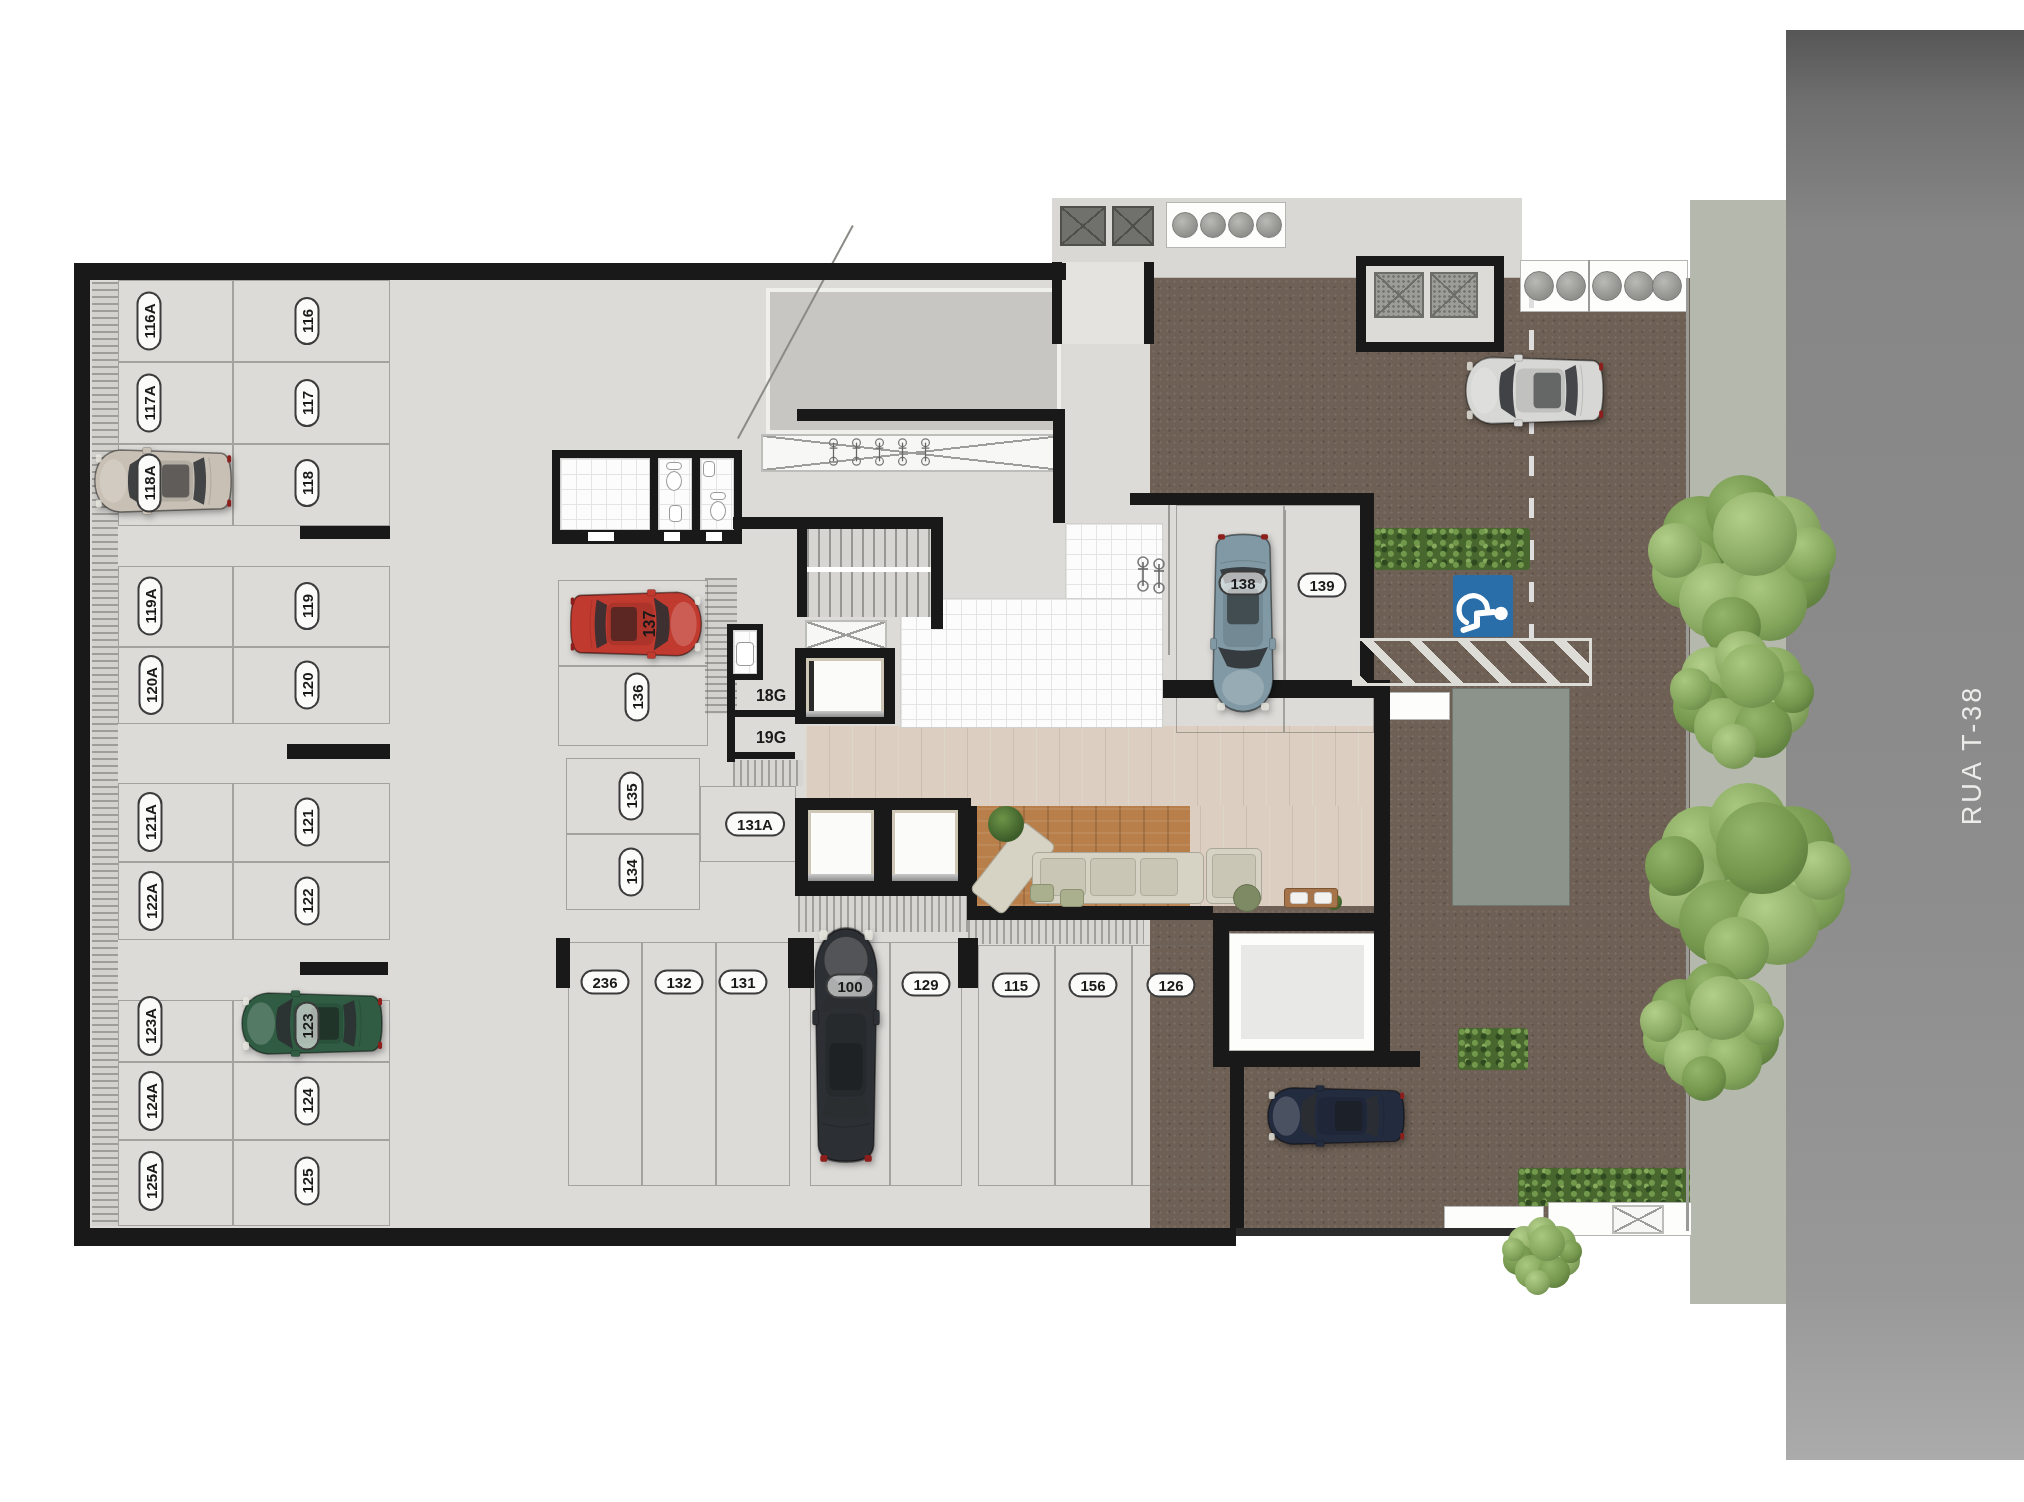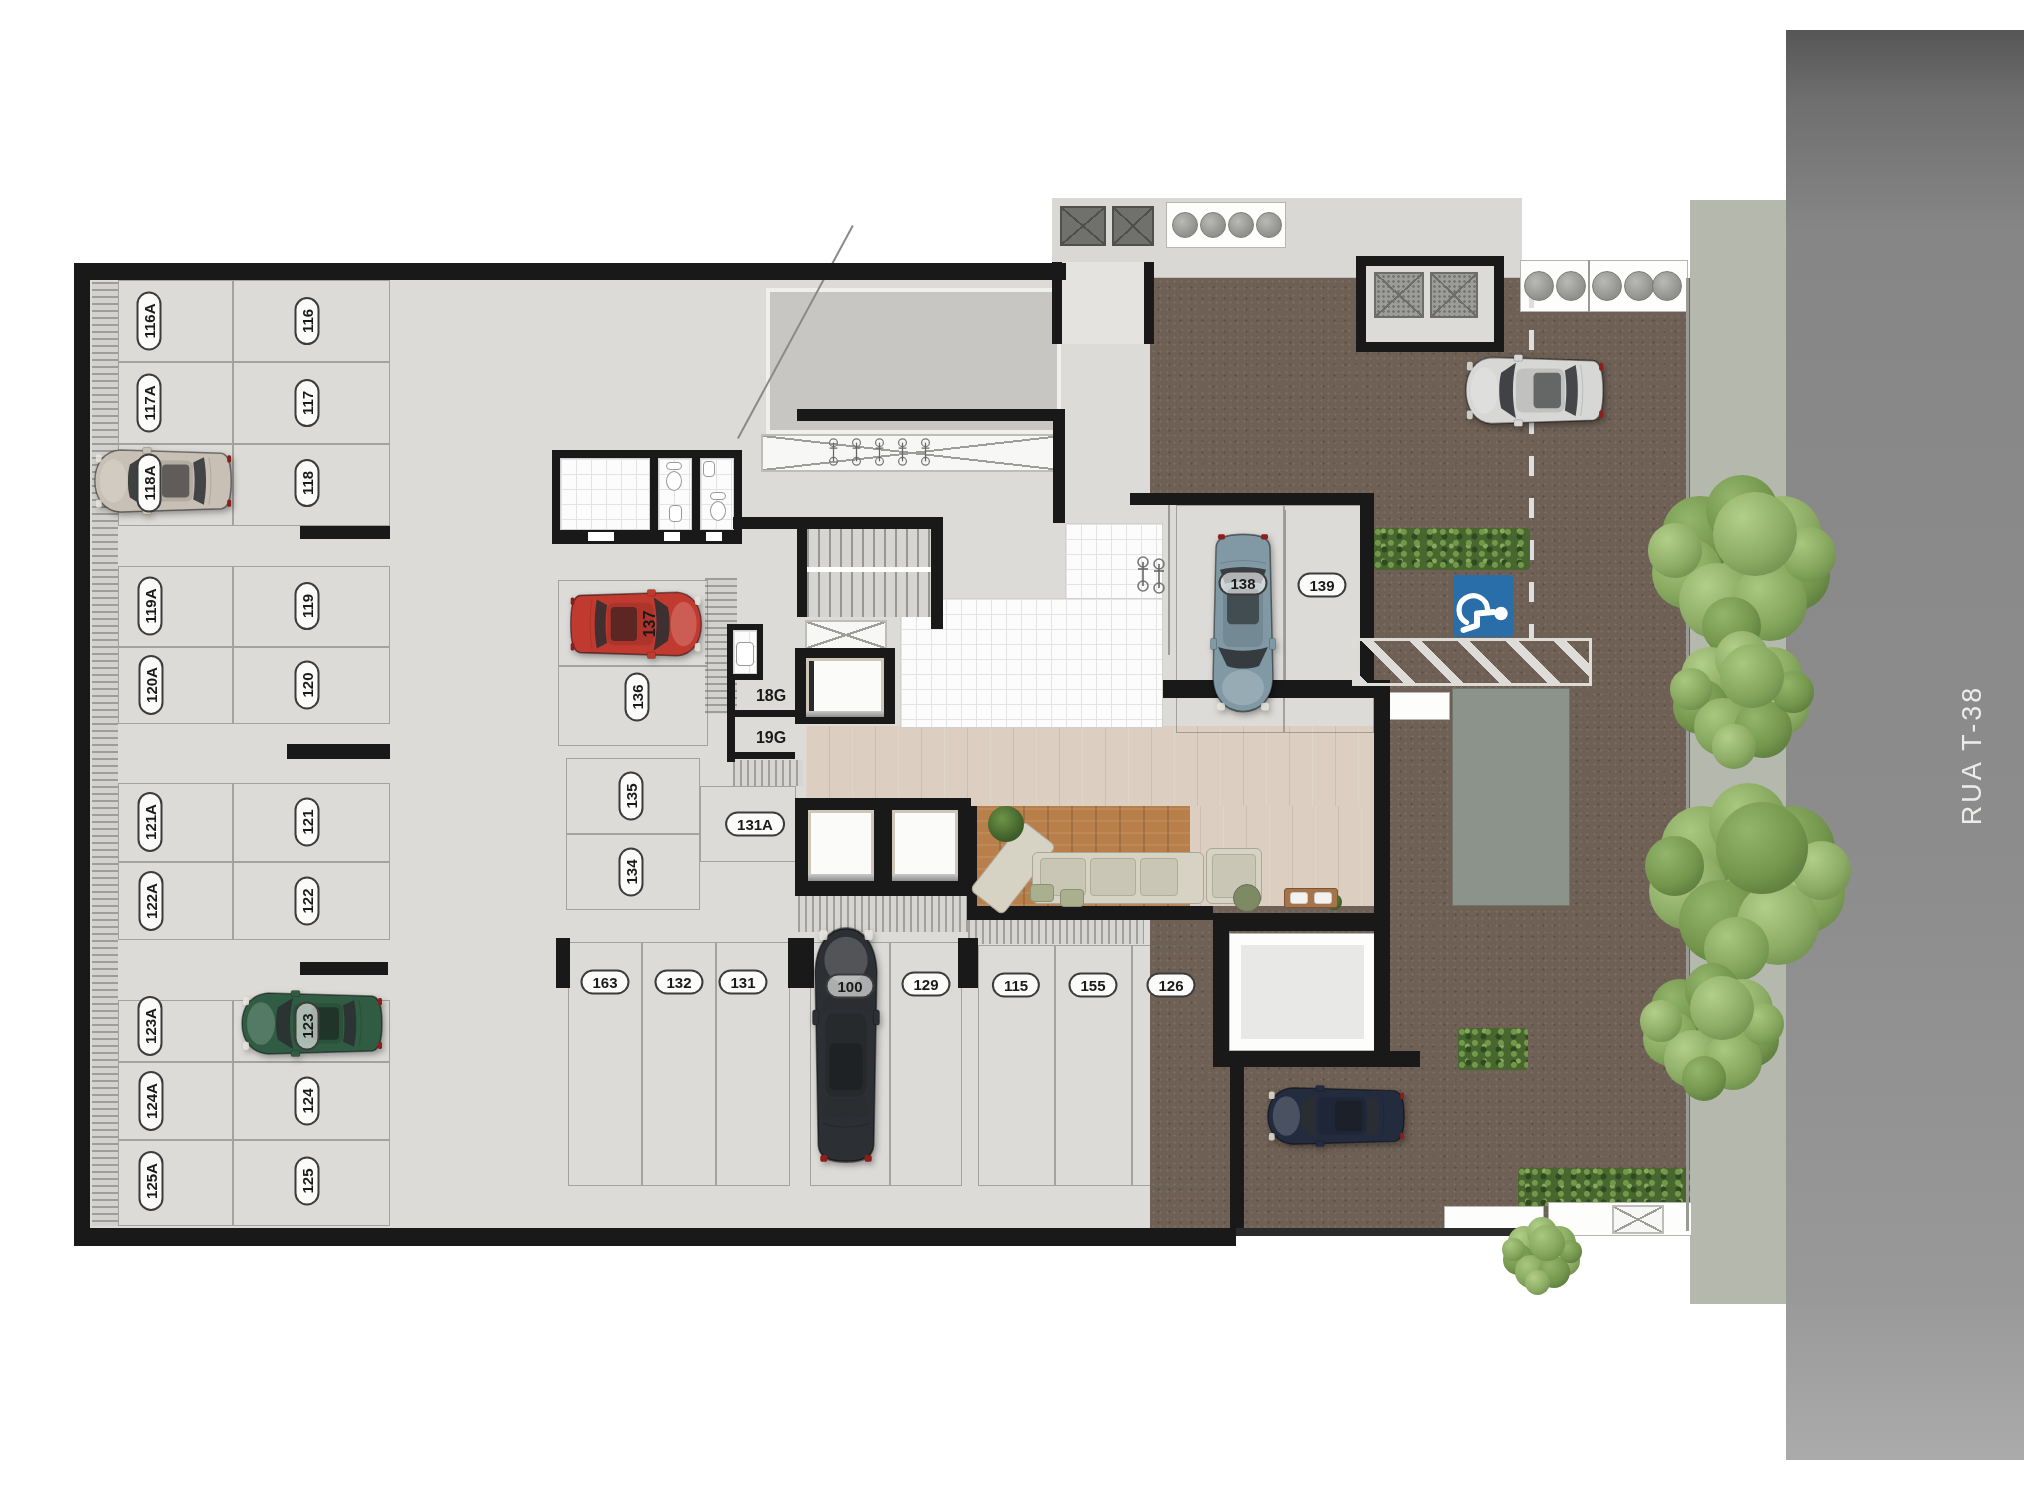--- a/index.html
+++ b/index.html
@@ -428,27 +428,27 @@
     <div class="pill rot glass" style="left: 307px; top: 1026px;">123</div>
     <div class="pill rot" style="left: 151px; top: 1101px;">124A</div>
     <div class="pill rot" style="left: 307px; top: 1101px;">124</div>
     <div class="pill rot" style="left: 151px; top: 1181px;">125A</div>
     <div class="pill rot" style="left: 307px; top: 1181px;">125</div>
     <div class="plainlbl rot" style="left: 650px; top: 624px;">137</div>
     <div class="pill rot" style="left: 637px; top: 697px;">136</div>
     <div class="pill rot" style="left: 631px; top: 796px;">135</div>
     <div class="pill rot" style="left: 631px; top: 872px;">134</div>
     <div class="pill" style="left: 755px; top: 824px;">131A</div>
-    <div class="pill" style="left: 605px; top: 982px;">163</div>
+    <div class="pill" style="left: 605px; top: 982px;">236</div>
     <div class="pill" style="left: 679px; top: 982px;">132</div>
     <div class="pill" style="left: 743px; top: 982px;">131</div>
     <div class="pill glass" style="left: 850px; top: 986px;">100</div>
     <div class="pill" style="left: 926px; top: 984px;">129</div>
     <div class="pill" style="left: 1016px; top: 985px;">115</div>
-    <div class="pill" style="left: 1093px; top: 985px;">155</div>
+    <div class="pill" style="left: 1093px; top: 985px;">156</div>
     <div class="pill" style="left: 1171px; top: 985px;">126</div>
     <div class="pill glass" style="left: 1243px; top: 583px;">138</div>
     <div class="pill" style="left: 1322px; top: 585px;">139</div>
     <div class="plainlbl" style="left: 771px; top: 696px;">18G</div>
     <div class="plainlbl" style="left: 771px; top: 738px;">19G</div>
     <div class="e " style="left: 1742px; top: 565px; width: 0px; height: 0px;">
       <div class="leaf" style="left: -69.3px; top: -69.3px; height: 138.6px; width: 138.6px; background: rgb(78, 110, 57); opacity: 0.85;"></div>
       <div class="leaf" style="left: -52.5px; top: -60.9px; height: 105px; width: 105px; background-image: radial-gradient(circle at 35% 30%, rgb(169, 199, 127), rgb(132, 166, 92) 55%, rgb(91, 124, 62));"></div>
       <div class="leaf" style="left: -79.8px; top: -69.3px; height: 75.6px; width: 75.6px; background-image: radial-gradient(circle at 35% 30%, rgb(147, 181, 107), rgb(115, 149, 76) 55%, rgb(76, 108, 51));"></div>
       <div class="leaf" style="left: 0px; top: -69.3px; height: 79.8px; width: 79.8px; background-image: radial-gradient(circle at 35% 30%, rgb(178, 207, 138), rgb(140, 171, 100) 55%, rgb(98, 127, 66));"></div>

